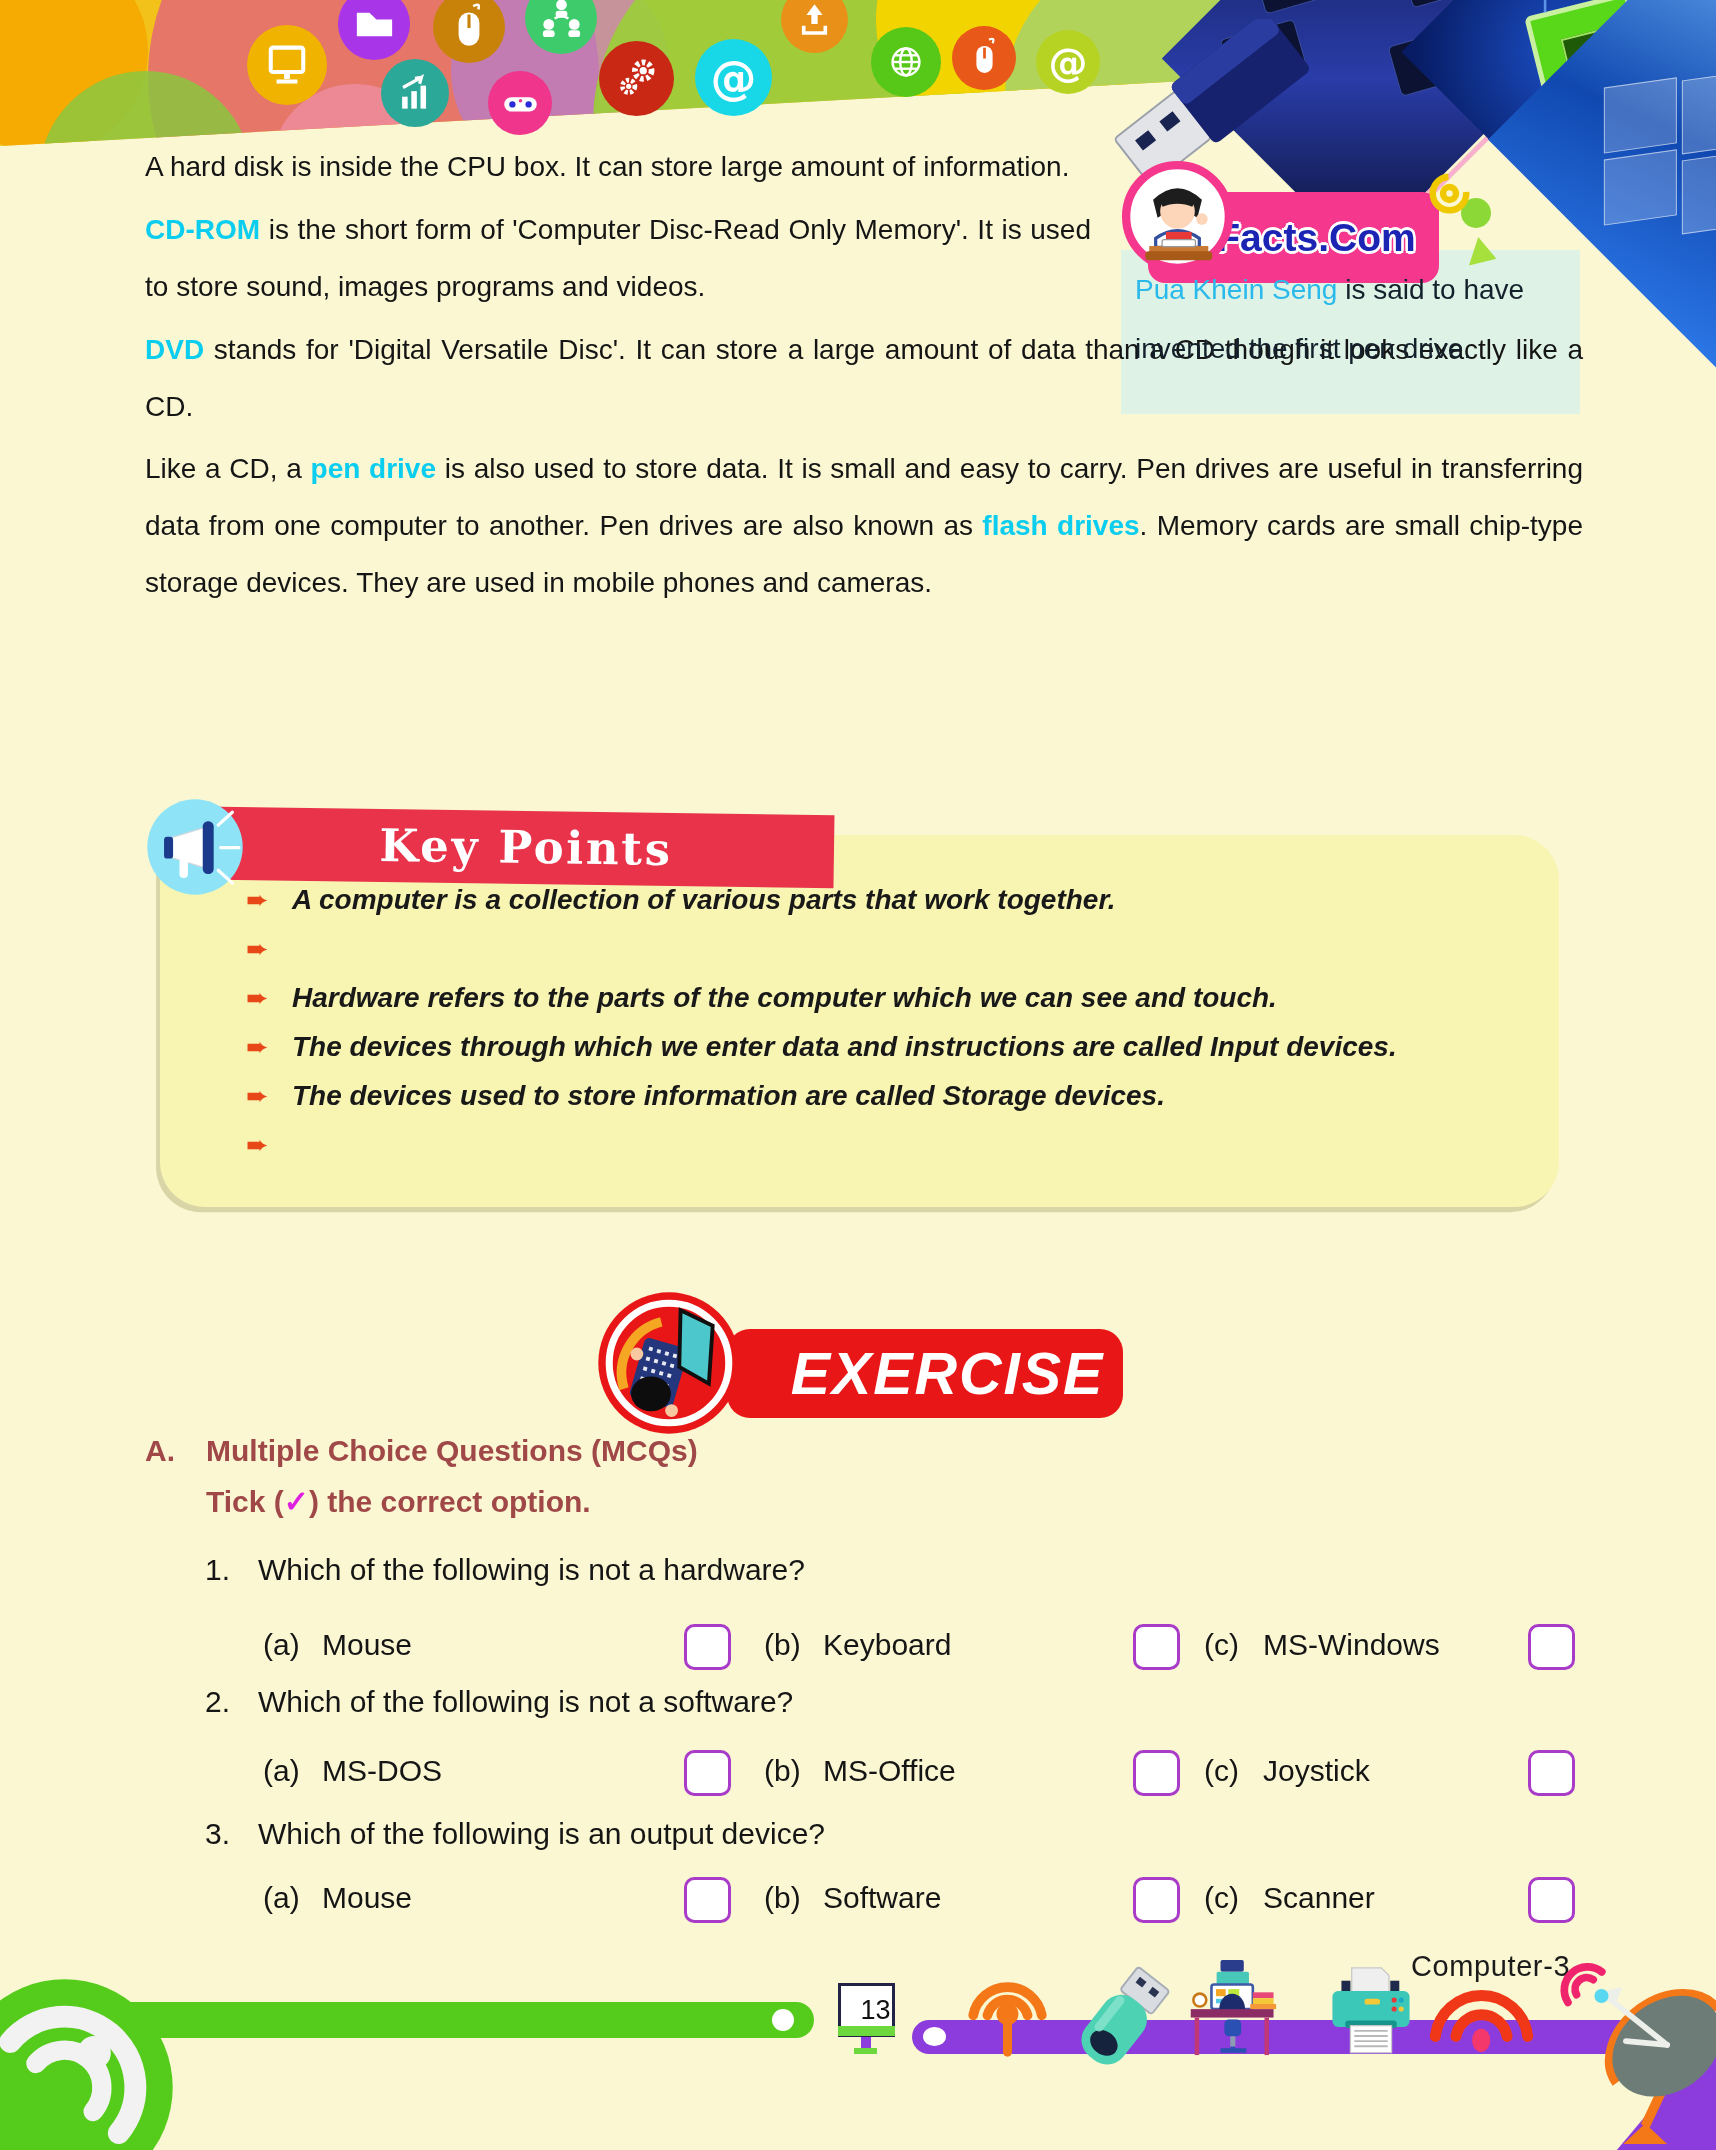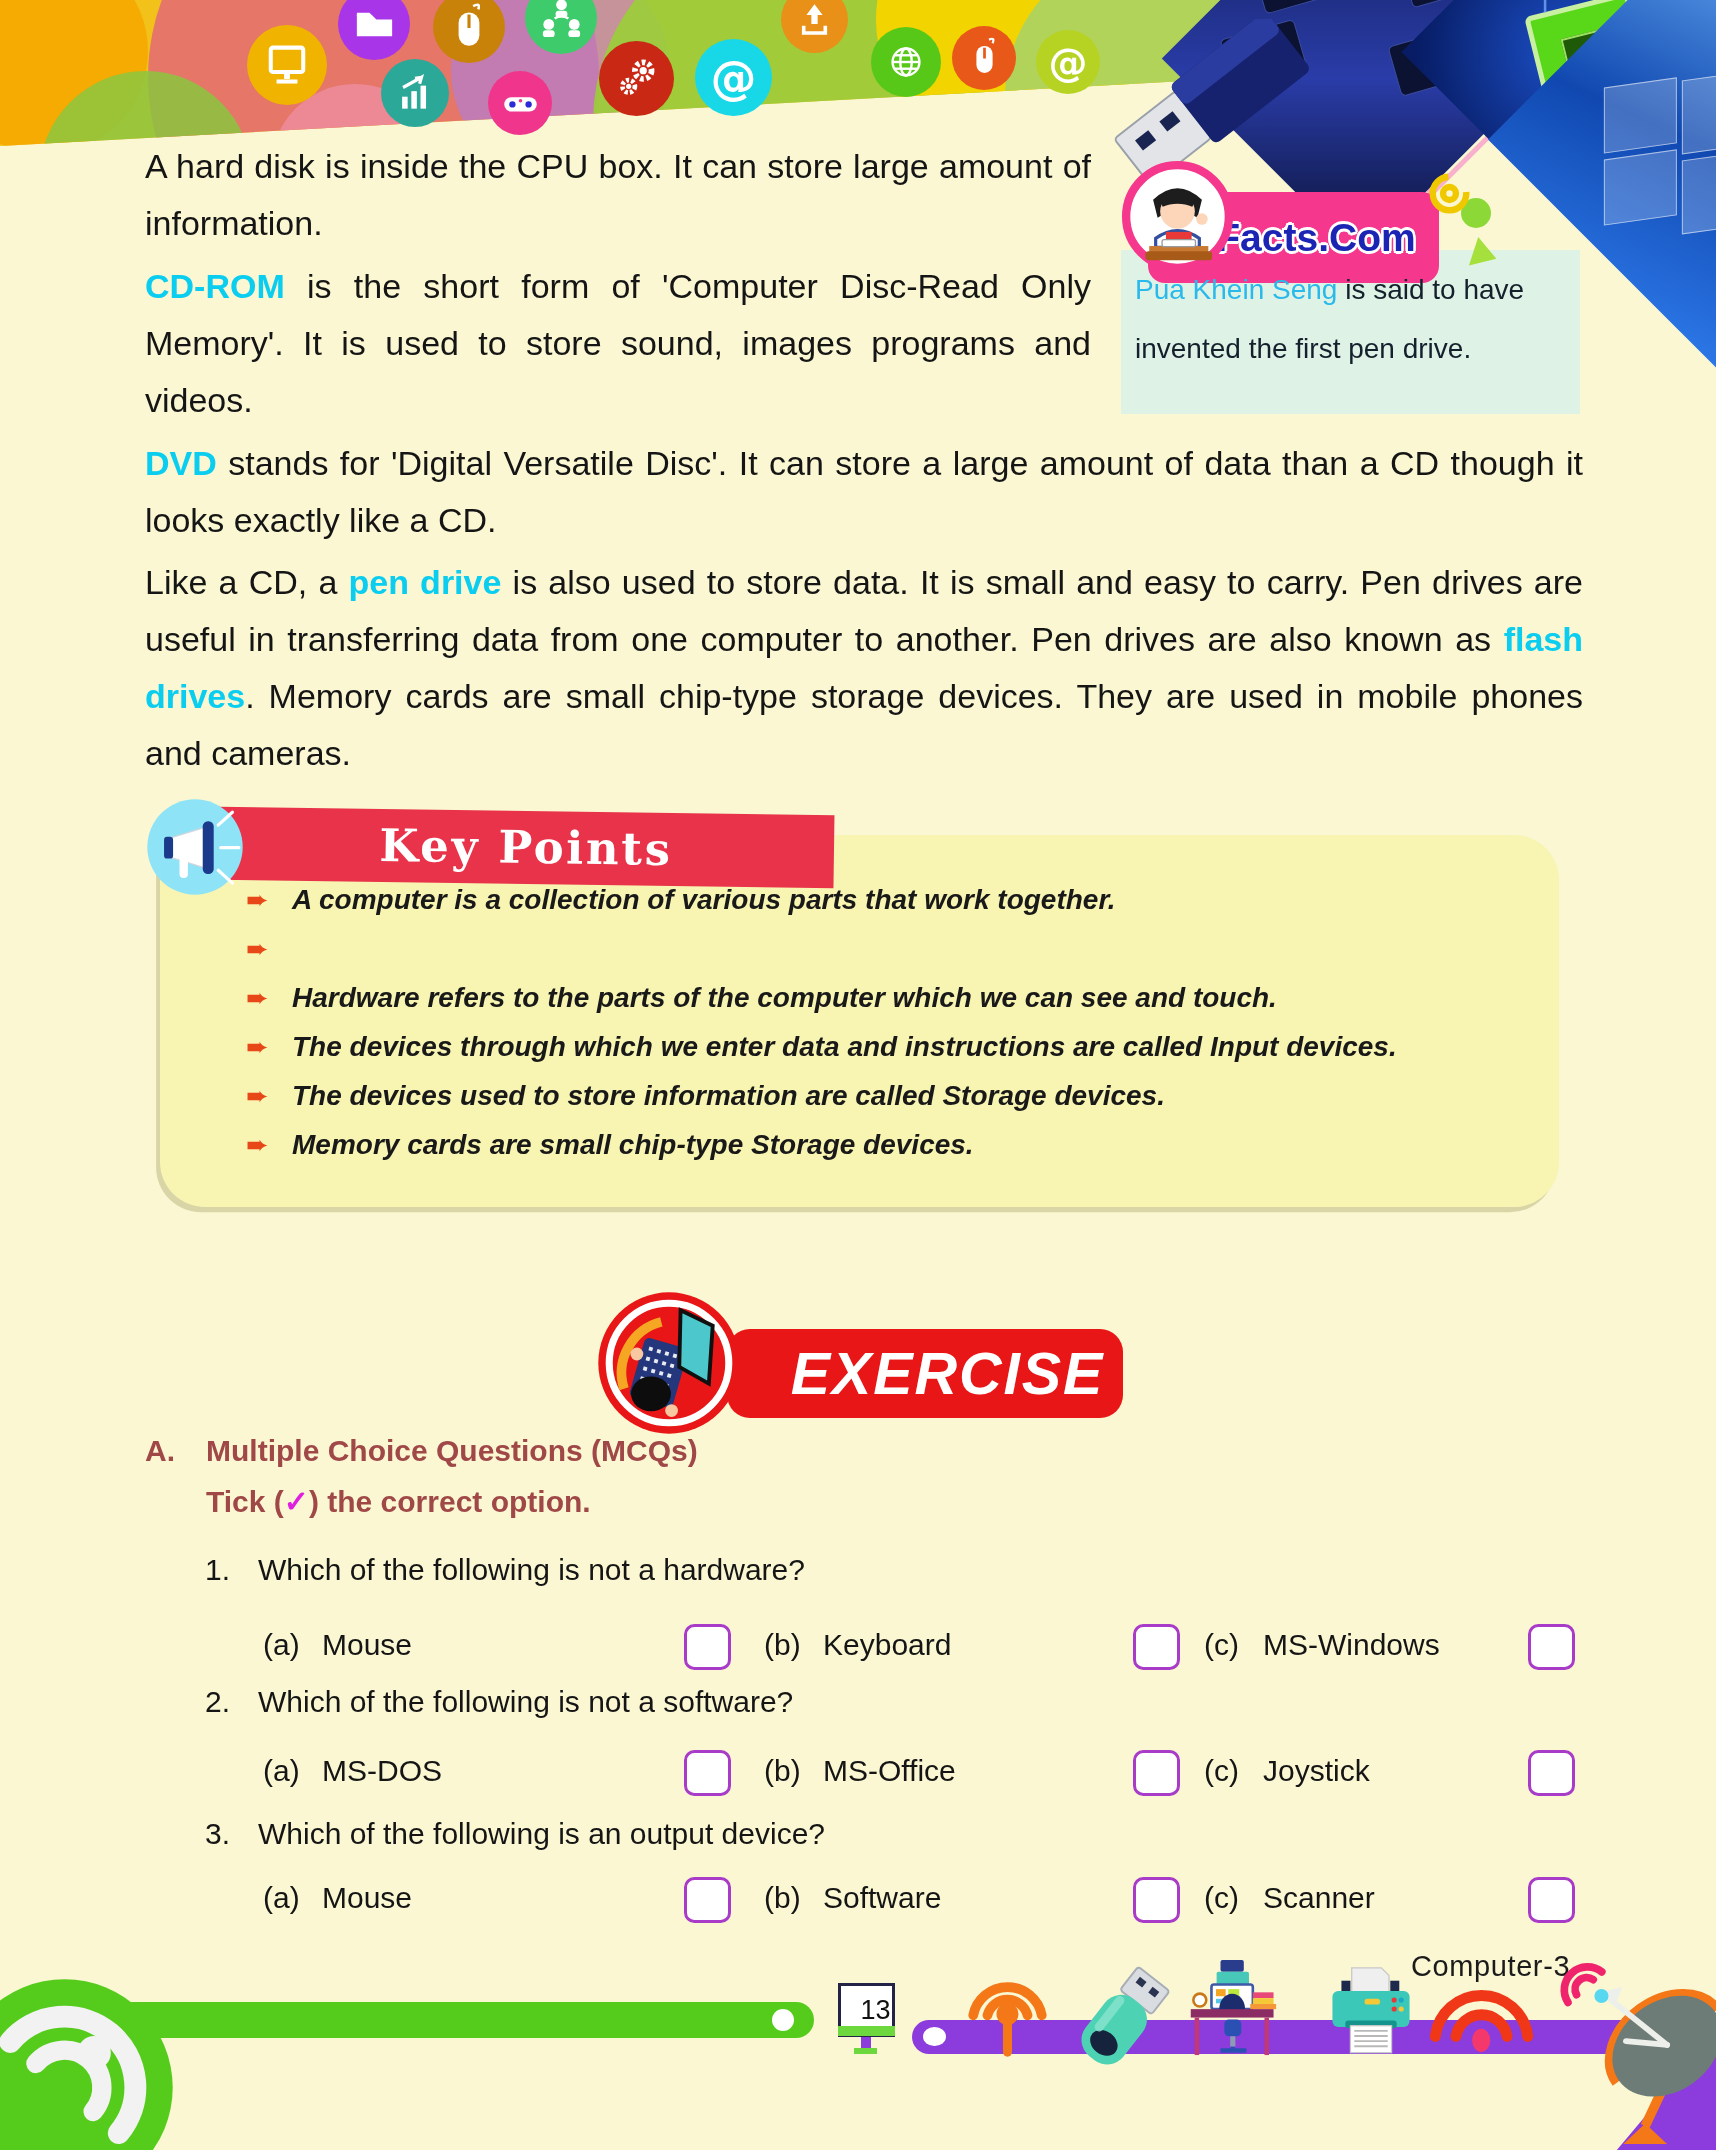--- a/index.html
+++ b/index.html
@@ -13,21 +13,21 @@
   .badge{position:absolute;border-radius:50%;display:flex;align-items:center;justify-content:center;z-index:4;}
   .badge svg{display:block;}
   .badge .atg{color:#fff;font-weight:bold;font-family:"DejaVu Sans",sans-serif;}
   
   .photo{position:absolute;z-index:3;}
   .diamond{transform:rotate(45deg);overflow:hidden;}
   .kbkey{position:absolute;background:#0B1232;border:1.9px solid #3A4C9C;border-radius:5.2px;
          color:#C9D5F2;font-size:19.3px;font-weight:bold;display:flex;align-items:center;justify-content:center;}
   .pane{position:absolute;background:rgba(255,255,255,.22);border:1.9px solid rgba(255,255,255,.55);}
   
-  .bodytext{left:145px;top:138px;width:1438px;z-index:5;font-size:34px;line-height:57px;}
+  .bodytext{left:145px;top:138px;width:1438px;z-index:5;font-size:28px;line-height:57px;}
   .bodytext p{margin:0 0 5.8px 0;text-align:justify;}
   .narrow{width:946px;}
   .cy{color:#0ACDEF;font-weight:bold;}
   
   .factsmint{left:1121px;top:250px;width:459px;height:164px;background:#DEF2E6;z-index:4;}
   .factstxt{left:1135px;top:260px;width:430px;font-size:28px;line-height:59px;z-index:6;color:#14202C;}
   .factsban{left:1148px;top:192px;width:291px;height:91px;background:#F5388D;border-radius:17px;z-index:5;
             display:flex;align-items:center;justify-content:center;padding-left:45px;box-sizing:border-box;}
   .factstitle{font-size:39px;font-weight:bold;color:#1C24B4;
               text-shadow:-2.6px 0 #fff,2.6px 0 #fff,0 -2.6px #fff,0 2.6px #fff,-1.9px -1.9px #fff,1.9px 1.9px #fff,-1.9px 1.9px #fff,1.9px -1.9px #fff;}
@@ -302,21 +302,20 @@
     <div class="kprow">
         <span class="kparrow">➨</span>
         <span class="kptext">The devices through which we enter data and instructions are called Input devices.</span>
       </div>
     <div class="kprow">
         <span class="kparrow">➨</span>
         <span class="kptext">The devices used to store information are called Storage devices.</span>
       </div>
     <div class="kprow">
         <span class="kparrow">➨</span>
-        <span class="kptext">Memory cards are small chip-type Storage devices.</span>
       </div>
   </div>
 
   <div class="abs exban">
     <span>EXERCISE</span>
   </div>
   <div class="abs exbadge">
     <svg width="144" height="144" viewBox="0 0 224 224">
       <circle cx="112" cy="112" r="110" fill="#E81616"></circle>
       <circle cx="112" cy="112" r="93" fill="none" stroke="#fff" stroke-width="11"></circle>

